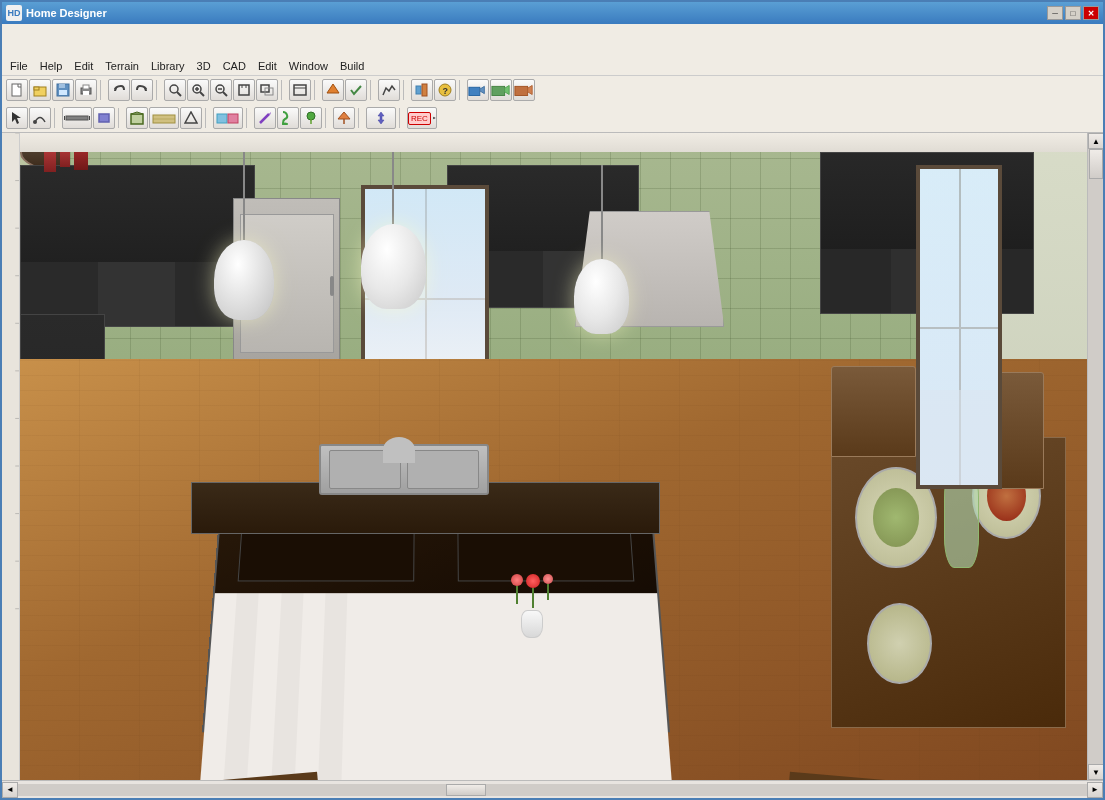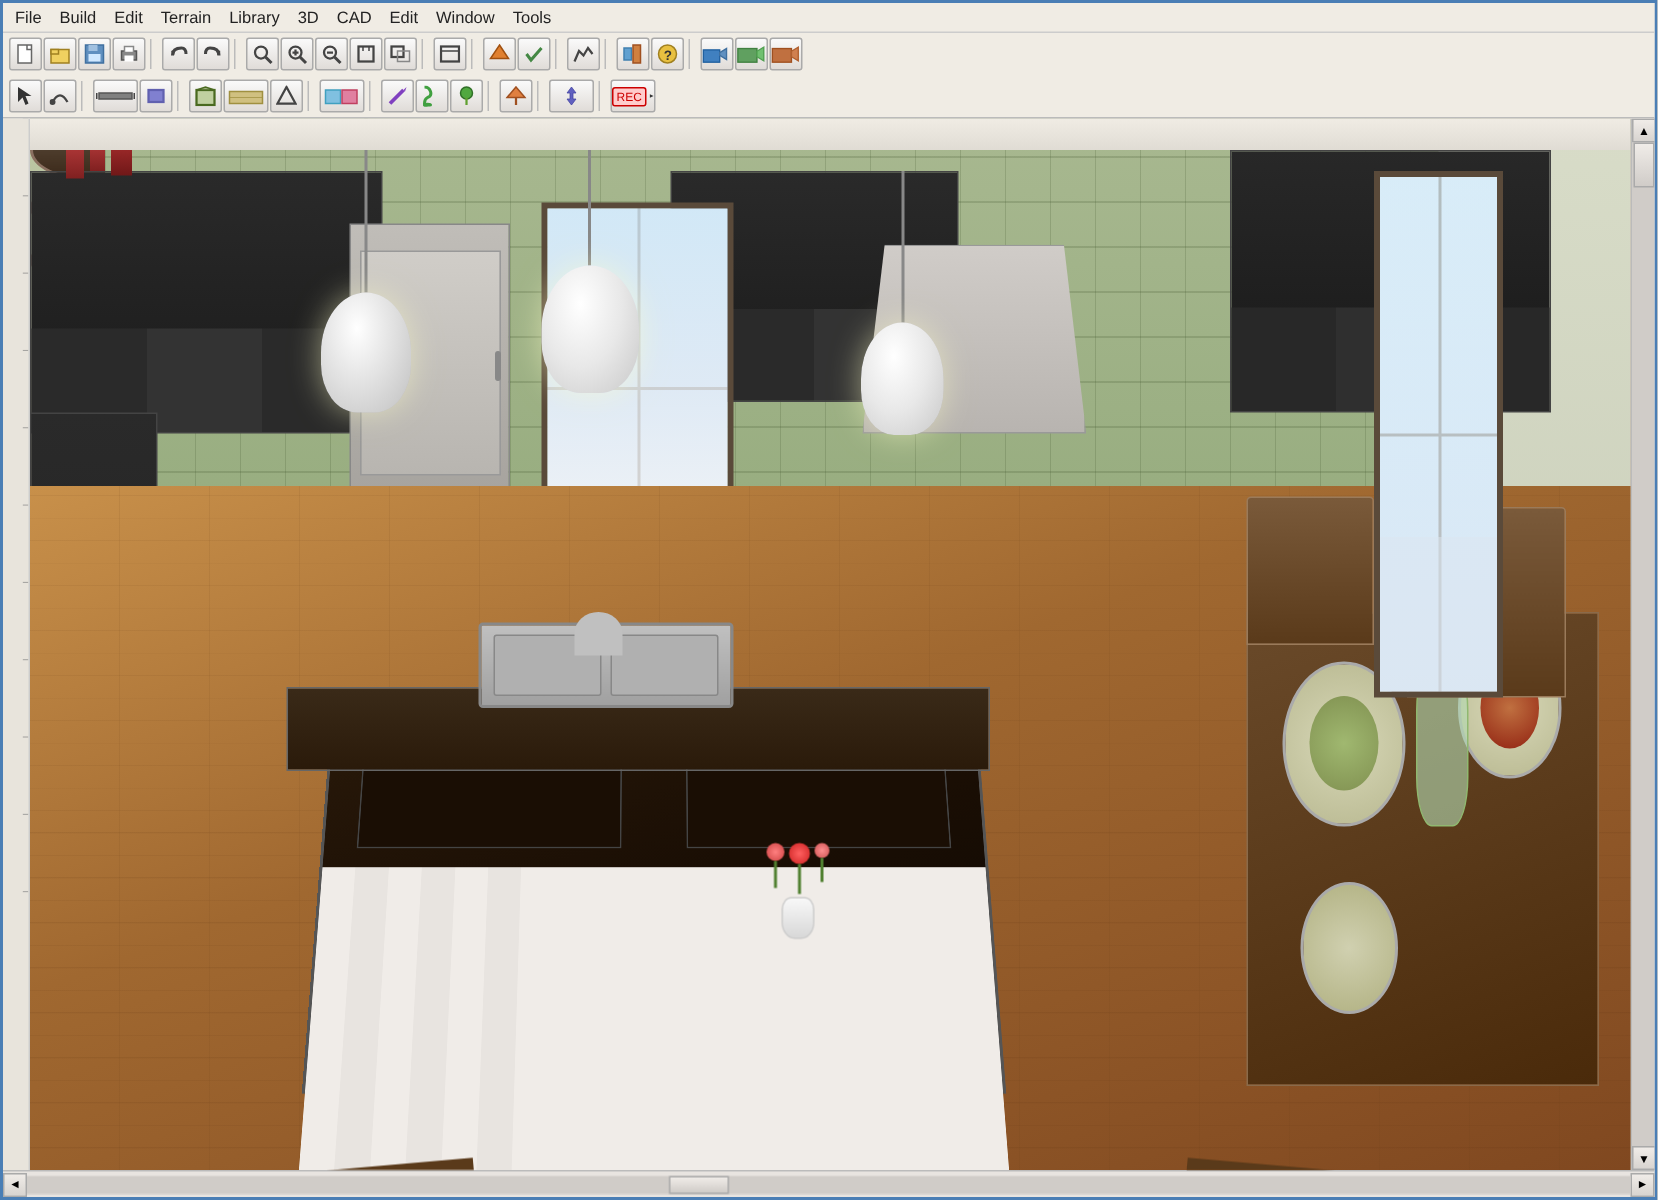--- a/index.html
+++ b/index.html
@@ -68,20 +68,21 @@
     .title-bar-btn.close { background: #c00; color: white; }
 
     
     .menu-bar {
       background: #f0ece4;
       height: 20px;
       display: flex;
       align-items: center;
       padding: 0 2px;
       border-bottom: 1px solid #ccc;
+      margin-top: 32px;
     }
     .menu-item {
       padding: 2px 6px;
       cursor: pointer;
       font-size: 11px;
       color: #222;
     }
 
     
     .toolbar-area {
@@ -556,32 +557,43 @@
       height: 4%;
       background: #c0c0c0;
       border-radius: 50% 50% 0 0;
     }
   </style>
 </head>
 <body>
 
 <div class="window">
 
+  <div class="title-bar">
+    <div class="title-bar-icon">
+      <span>HD</span>
+    </div>
+    <span class="title-bar-text">Home Designer</span>
+    <div class="title-bar-controls">
+      <div class="title-bar-btn">─</div>
+      <div class="title-bar-btn">□</div>
+      <div class="title-bar-btn close">✕</div>
+    </div>
+  </div>
 
   <div class="menu-bar">
     <div class="menu-item">File</div>
-    <div class="menu-item">Build</div>
+    <div class="menu-item">Help</div>
     <div class="menu-item">Edit</div>
     <div class="menu-item">Terrain</div>
     <div class="menu-item">Library</div>
     <div class="menu-item">3D</div>
     <div class="menu-item">CAD</div>
     <div class="menu-item">Edit</div>
     <div class="menu-item">Window</div>
-    <div class="menu-item">Tools</div>
+    <div class="menu-item">Build</div>
   </div>
 
   <div class="toolbar-area">
     <div class="toolbar-row">
       <div class="tb-btn" title="New">
         <svg width="14" height="14" viewBox="0 0 14 14">
             <rect x="2" y="1" width="9" height="12" fill="white" stroke="#666" stroke-width="1"></rect>
             <polyline points="8,1 8,4 11,4" fill="none" stroke="#666" stroke-width="1"></polyline>
           </svg>
       </div>

